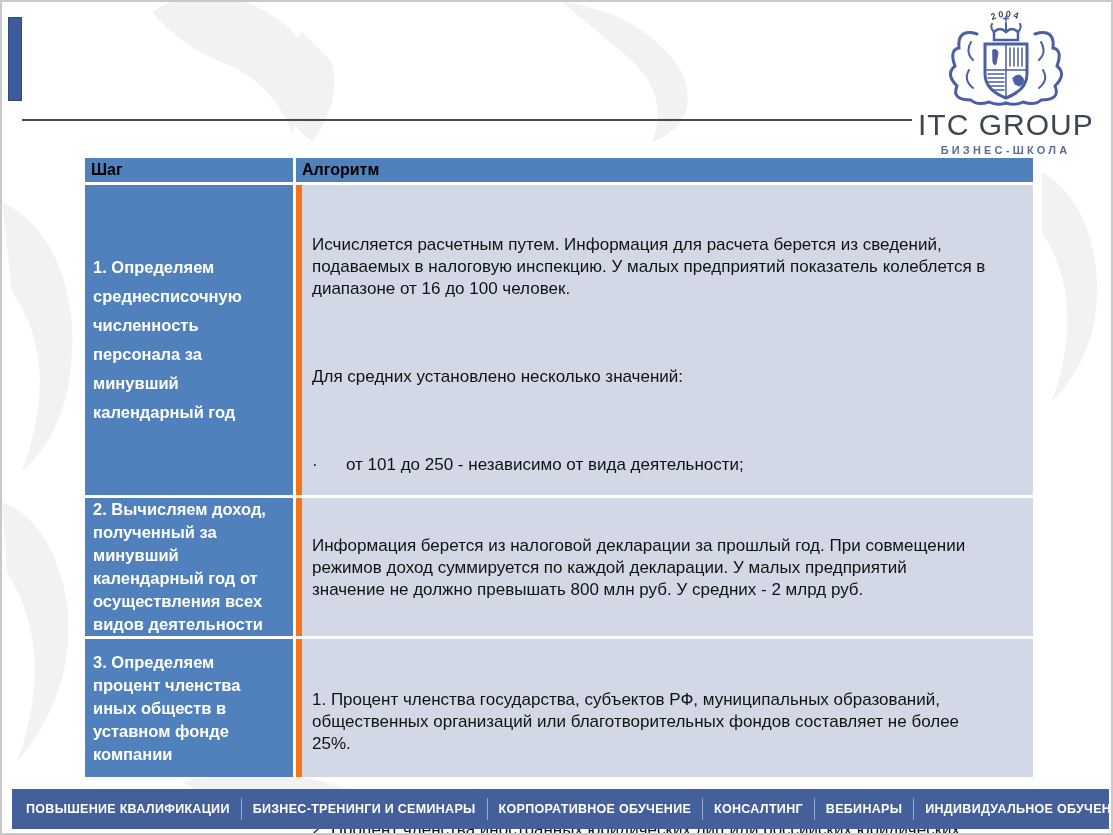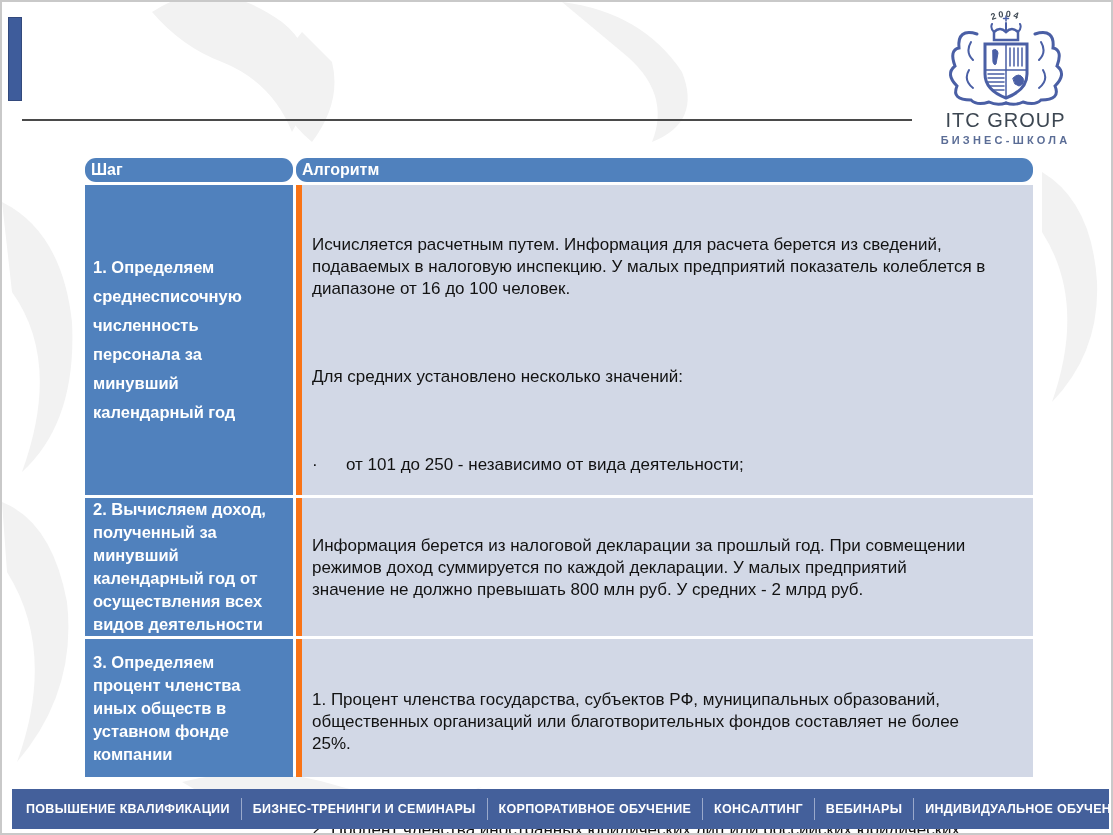--- a/index.html
+++ b/index.html
@@ -17,36 +17,36 @@
   }
   
   .header-rule {
     position:absolute; left:20px; top:117px; width:890px; height:0;
     border-top:2px solid #4a4a4a; z-index:2;
   }
   
   .logo { position:absolute; top:6px; right:18px; width:175px; text-align:center; z-index:2; }
   .logo .crest { display:block; margin:0 auto; }
   .logo-title {
-    font-size:20px; font-weight:500; color:#3d4752; letter-spacing:1px;
+    font-size:30px; font-weight:500; color:#3d4752; letter-spacing:1px;
     line-height:1.0; margin-top:2px; white-space:nowrap;
   }
   .logo-sub {
     font-size:11px; font-weight:bold; color:#5b6d96; letter-spacing:3.2px;
     margin-top:4px; white-space:nowrap;
   }
   
   .step-table {
     position:absolute; left:83px; top:156px; width:948px; z-index:1;
     display:grid; grid-template-columns:208px 1fr;
     grid-template-rows:24px 310px 138px 138px; gap:3px;
   }
   .th {
-    background:#5081bd; color:#ffffff; font-weight:bold; font-size:16px;
-    display:flex; align-items:center; padding:0 6px;border-radius:11px;
+    background:#5081bd; color:#000000; font-weight:bold; font-size:16px;
+    display:flex; align-items:center; padding:0 6px;
   }
   .step-cell {
     background:#5081bd; color:#ffffff; font-weight:bold; font-size:16.5px;
     display:flex; align-items:center; padding:0 8px;
     white-space:pre-wrap;
   }
   .step-cell.r1 { line-height:29px; }
   .step-cell.r2, .step-cell.r3 { line-height:23px; }
   .algo-cell {
     background:#d2d8e6; border-left:6px solid #f97316;

